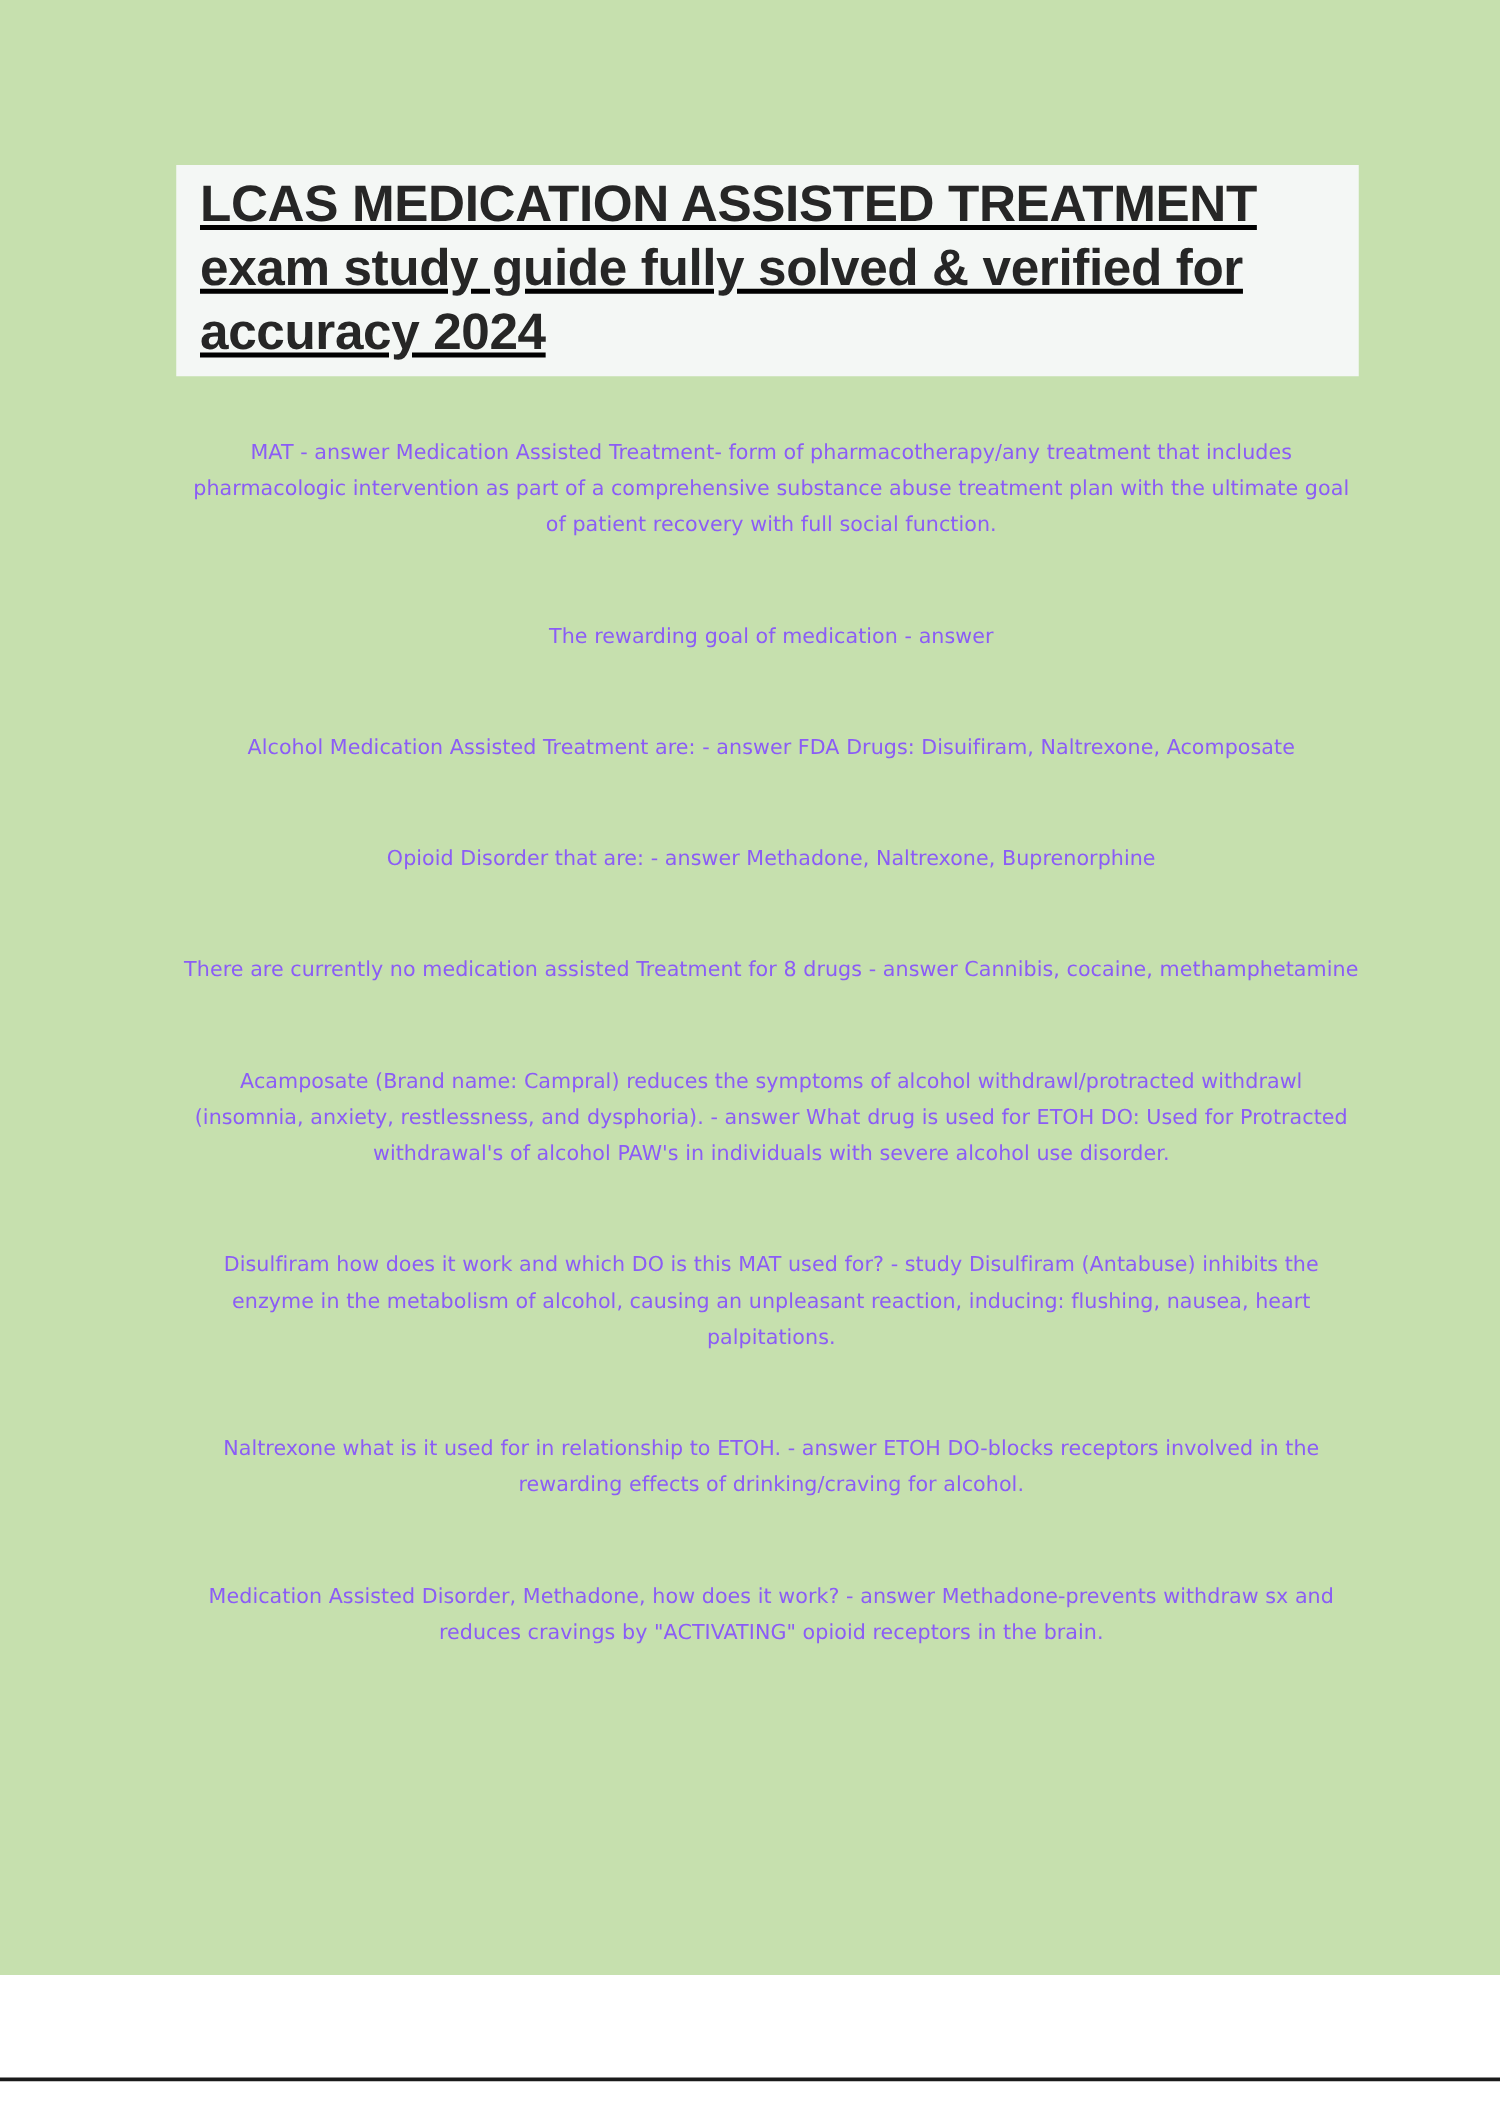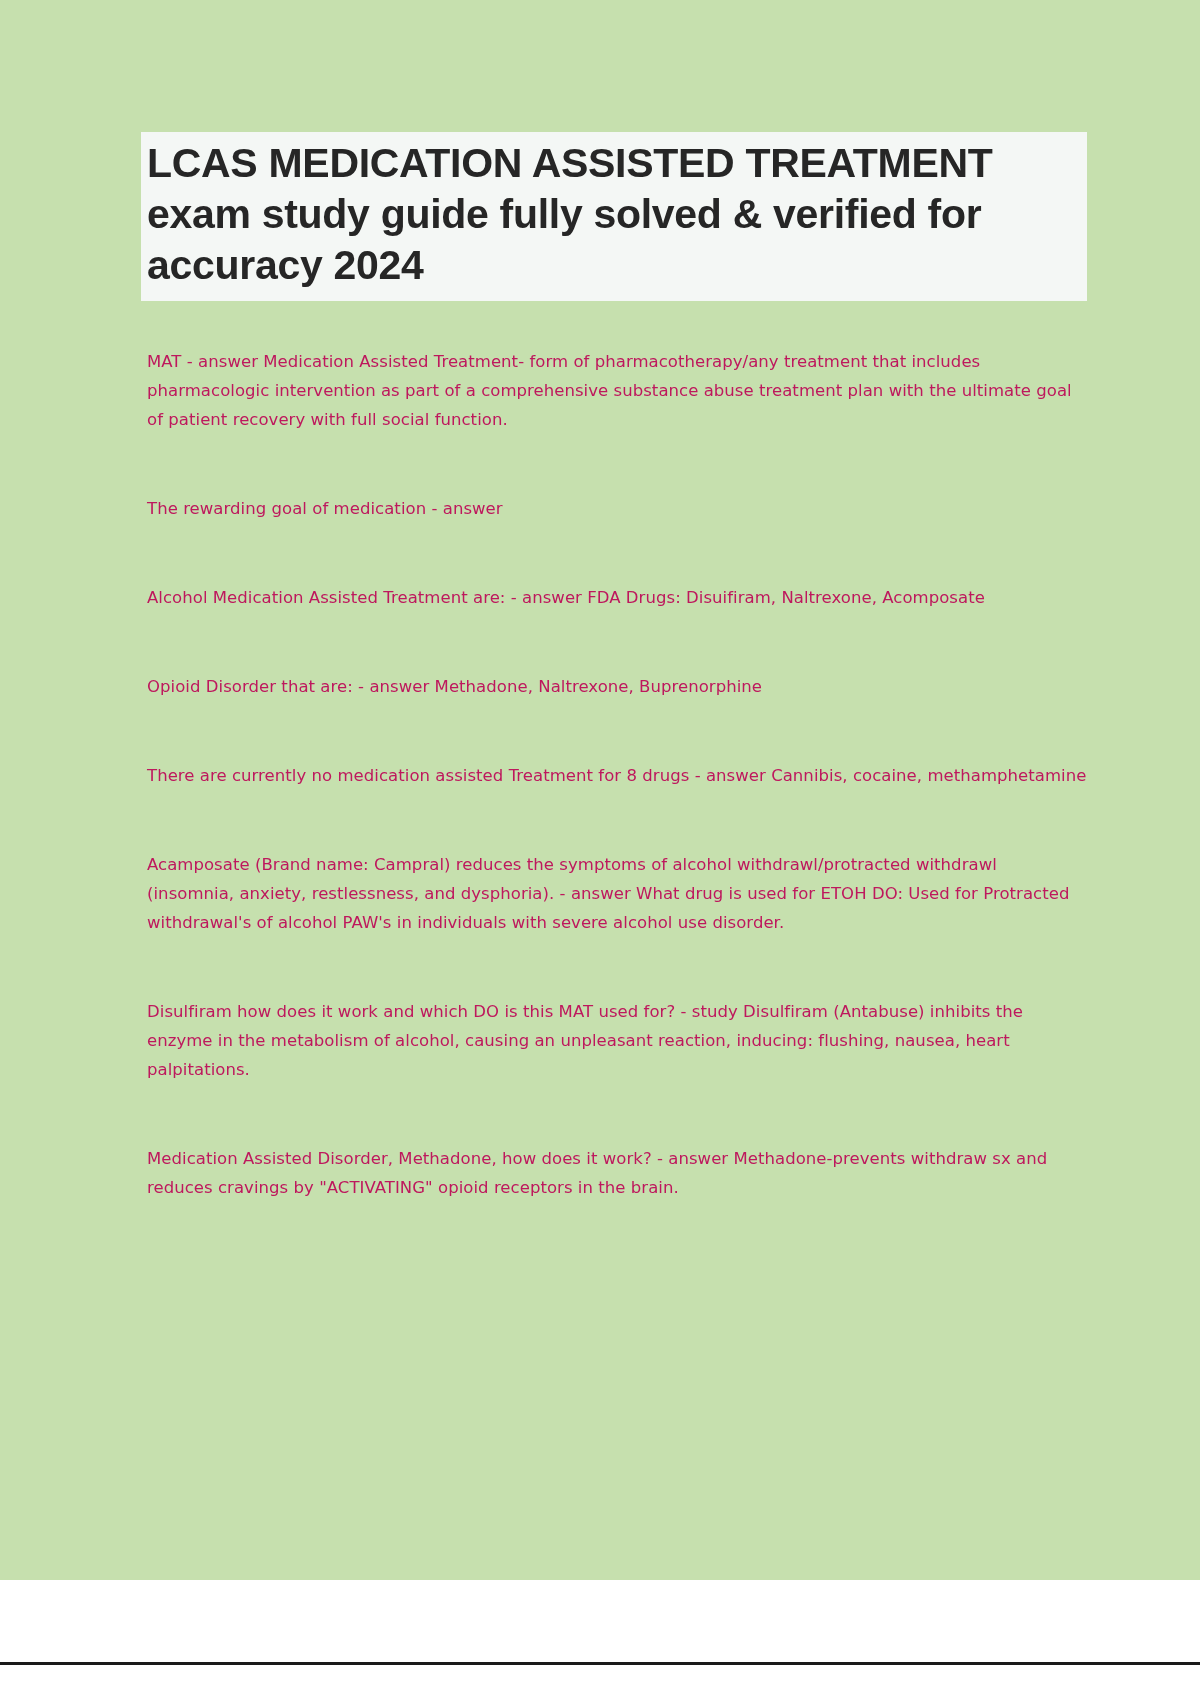--- a/index.html
+++ b/index.html
@@ -37,43 +37,45 @@
   }
   .content {
     position: absolute;
     left: 147px;
     top: 132px;
     width: 940px;
   }
   .title-block {
     background: #f4f7f5;
     display: inline-block;
-    padding: 6px 10px 10px 6px;
+    padding: 6px 10px 10px 19px;
     margin-left: -6px;
     max-width: 935px;
+    text-decoration: underline;
   }
   .title {
     font-family: "Liberation Sans", sans-serif;
     font-size: 41px;
     line-height: 51px;
     font-weight: bold;
     color: #262626;
     letter-spacing: -0.3px;
     margin: 0;
   }
   .body-block {
     margin-top: 46px;
   }
   .qa {
     font-family: "DejaVu Sans", sans-serif;
     font-size: 16.5px;
     line-height: 29px;
-    color: #be185d;
+    color: #8b5cf6;
     margin: 0 0 60px 0;
     letter-spacing: 0.05px;
+    text-align: center;
   }
   .qa:last-child {
     margin-bottom: 0;
   }
 </style>
 </head>
 <body>
 
 <div class="page">
   <div class="green-sheet"></div>
@@ -84,18 +86,19 @@
     </div>
 
     <div class="body-block">
       <p class="qa">MAT - answer Medication Assisted Treatment- form of pharmacotherapy/any treatment that includes pharmacologic intervention as part of a comprehensive substance abuse treatment plan with the ultimate goal of patient recovery with full social function.</p>
       <p class="qa">The rewarding goal of medication - answer</p>
       <p class="qa">Alcohol Medication Assisted Treatment are: - answer FDA Drugs: Disuifiram, Naltrexone, Acomposate</p>
       <p class="qa">Opioid Disorder that are: - answer Methadone, Naltrexone, Buprenorphine</p>
       <p class="qa">There are currently no medication assisted Treatment for 8 drugs - answer Cannibis, cocaine, methamphetamine</p>
       <p class="qa">Acamposate (Brand name: Campral) reduces the symptoms of alcohol withdrawl/protracted withdrawl (insomnia, anxiety, restlessness, and dysphoria). - answer What drug is used for ETOH DO: Used for Protracted withdrawal's of alcohol PAW's in individuals with severe alcohol use disorder.</p>
       <p class="qa">Disulfiram how does it work and which DO is this MAT used for? - study Disulfiram (Antabuse) inhibits the enzyme in the metabolism of alcohol, causing an unpleasant reaction, inducing: flushing, nausea, heart palpitations.</p>
+      <p class="qa">Naltrexone what is it used for in relationship to ETOH. - answer ETOH DO-blocks receptors involved in the rewarding effects of drinking/craving for alcohol.</p>
       <p class="qa">Medication Assisted Disorder, Methadone, how does it work? - answer Methadone-prevents withdraw sx and reduces cravings by "ACTIVATING" opioid receptors in the brain.</p>
     </div>
   </div>
 
   <div class="bottom-rule"></div>
 </div>
 
 </body></html>

